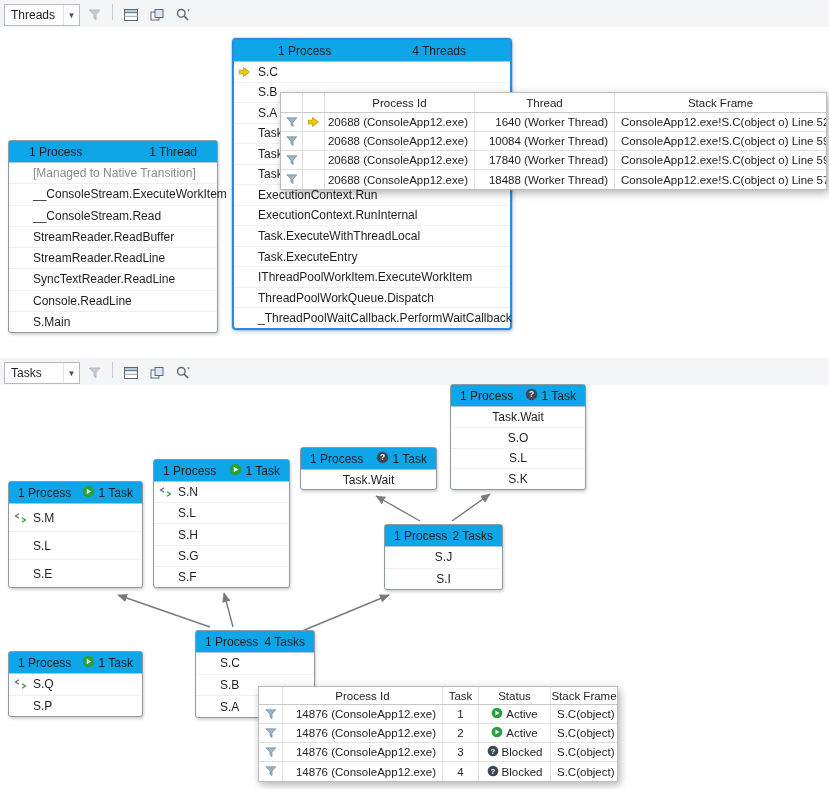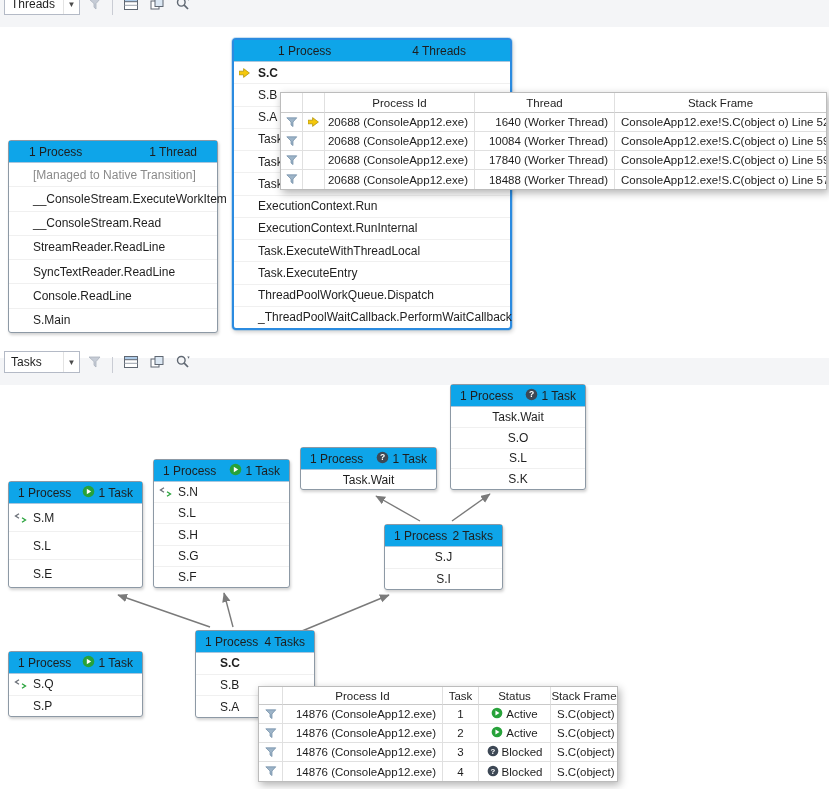--- a/index.html
+++ b/index.html
@@ -1,22 +1,22 @@
 <!DOCTYPE html>
 <html><head>
 <meta charset="utf-8">
 <style>
   *{box-sizing:border-box;margin:0;padding:0}
   html,body{margin:0;padding:0;background:#fff}
   .canvas{position:relative;width:829px;height:789px;background:#fff;
           font-family:"Liberation Sans",sans-serif;font-size:12px;color:#1e1e1e;overflow:hidden}
 
   
-  .toolbar{position:absolute;left:0;width:100%;height:27px;display:flex;align-items:flex-end;
-           gap:3px;padding:12px 4px;background:#f4f5f7}
+  .toolbar{position:absolute;left:0;width:100%;height:27px;display:flex;align-items:flex-start;
+           gap:3px;padding:4px 4px;background:#f4f5f7}
   .combo{width:76px;height:22px;border:1px solid #b4bac6;background:#fff;display:flex;
          align-items:center;padding:0 0 0 6px;cursor:default}
   .combo-text{flex:1;font-size:12px}
   .combo-arrow{font-size:8px;color:#4a4a4a;border-left:1px solid #e3e3e3;width:16px;height:100%;
          display:flex;align-items:center;justify-content:center}
   .tb-icon{width:23px;height:22px;display:flex;align-items:center;justify-content:center;border-radius:2px}
   .tb-sep{width:1px;height:16px;background:#c9ccd4;margin:0 3px}
 
   
   .stack-box{position:absolute;background:#fff;border:1px solid #8d99a5;border-radius:3px;
@@ -26,21 +26,21 @@
               display:flex;align-items:center;justify-content:space-between;padding:0 9px;white-space:nowrap}
   .box-header.pad-md{padding:0 20px}
   .box-header.pad-lg{padding:0 44px}
   .hdr-right{display:flex;align-items:center;gap:4px}
   .frames{flex:1;display:flex;flex-direction:column}
   .frame{flex:1;display:flex;align-items:center;padding-left:24px;position:relative;
          border-bottom:1px solid #f0f0f0;white-space:nowrap}
   .frame:last-child{border-bottom:none}
   .stack-box.center .frame{justify-content:center;padding-left:0}
   .muted{color:#8a8a8a}
-  .bold{font-weight:bold}
+  .bold{font-weight:normal}
   .gutter{position:absolute;left:5px;top:50%;transform:translateY(-50%);display:flex;align-items:center}
 
   
   .ps-table{position:absolute;background:#fff;border:1px solid #bcbcbc;
             box-shadow:2px 3px 8px rgba(0,0,0,.3);display:grid;z-index:6;font-size:11.5px}
   .threads-table{left:280px;top:92px;grid-template-columns:22px 22px 150px 140px 211px;
                  grid-template-rows:20px repeat(4,19px)}
   .tasks-table{left:258px;top:686px;grid-template-columns:24px 160px 36px 72px 66px;
                grid-template-rows:18px repeat(4,19px)}
   .cell{border-right:1px solid #e0e0e0;border-bottom:1px solid #e0e0e0;display:flex;
@@ -117,20 +117,23 @@
       <div class="frame">
           <span class="muted">[Managed to Native Transition]</span>
         </div>
       <div class="frame">
           <span>__ConsoleStream.ExecuteWorkItem</span>
         </div>
       <div class="frame">
           <span>__ConsoleStream.Read</span>
         </div>
       <div class="frame">
+          <span>StreamReader.ReadBuffer</span>
+        </div>
+      <div class="frame">
           <span>StreamReader.ReadLine</span>
         </div>
       <div class="frame">
           <span>SyncTextReader.ReadLine</span>
         </div>
       <div class="frame">
           <span>Console.ReadLine</span>
         </div>
       <div class="frame">
           <span>S.Main</span>
@@ -173,20 +176,23 @@
           <span>ExecutionContext.Run</span>
         </div>
       <div class="frame">
           <span>ExecutionContext.RunInternal</span>
         </div>
       <div class="frame">
           <span>Task.ExecuteWithThreadLocal</span>
         </div>
       <div class="frame">
           <span>Task.ExecuteEntry</span>
+        </div>
+      <div class="frame">
+          <span>IThreadPoolWorkItem.ExecuteWorkItem</span>
         </div>
       <div class="frame">
           <span>ThreadPoolWorkQueue.Dispatch</span>
         </div>
       <div class="frame">
           <span>_ThreadPoolWaitCallback.PerformWaitCallback</span>
         </div>
     </div>
   </div>
 

